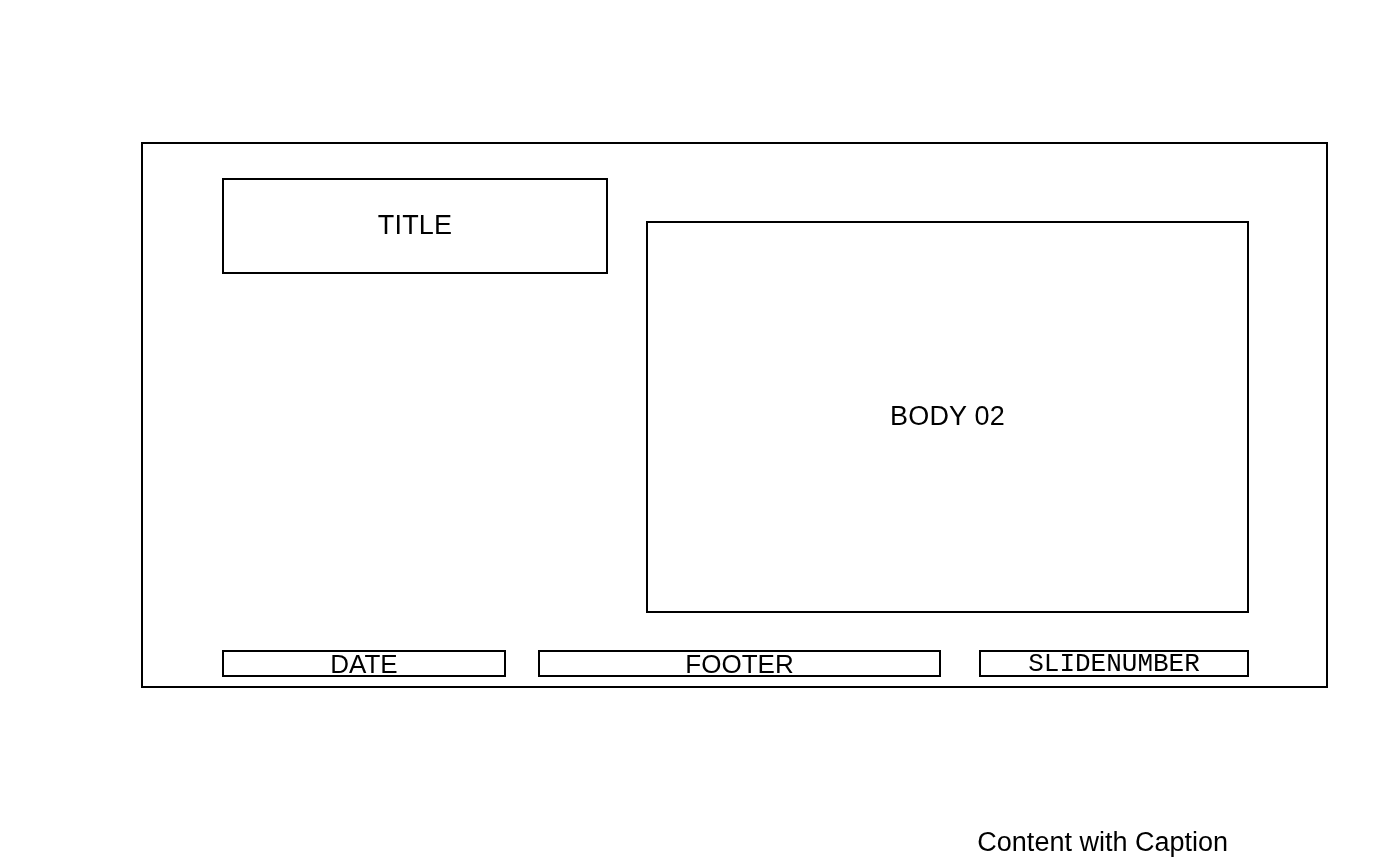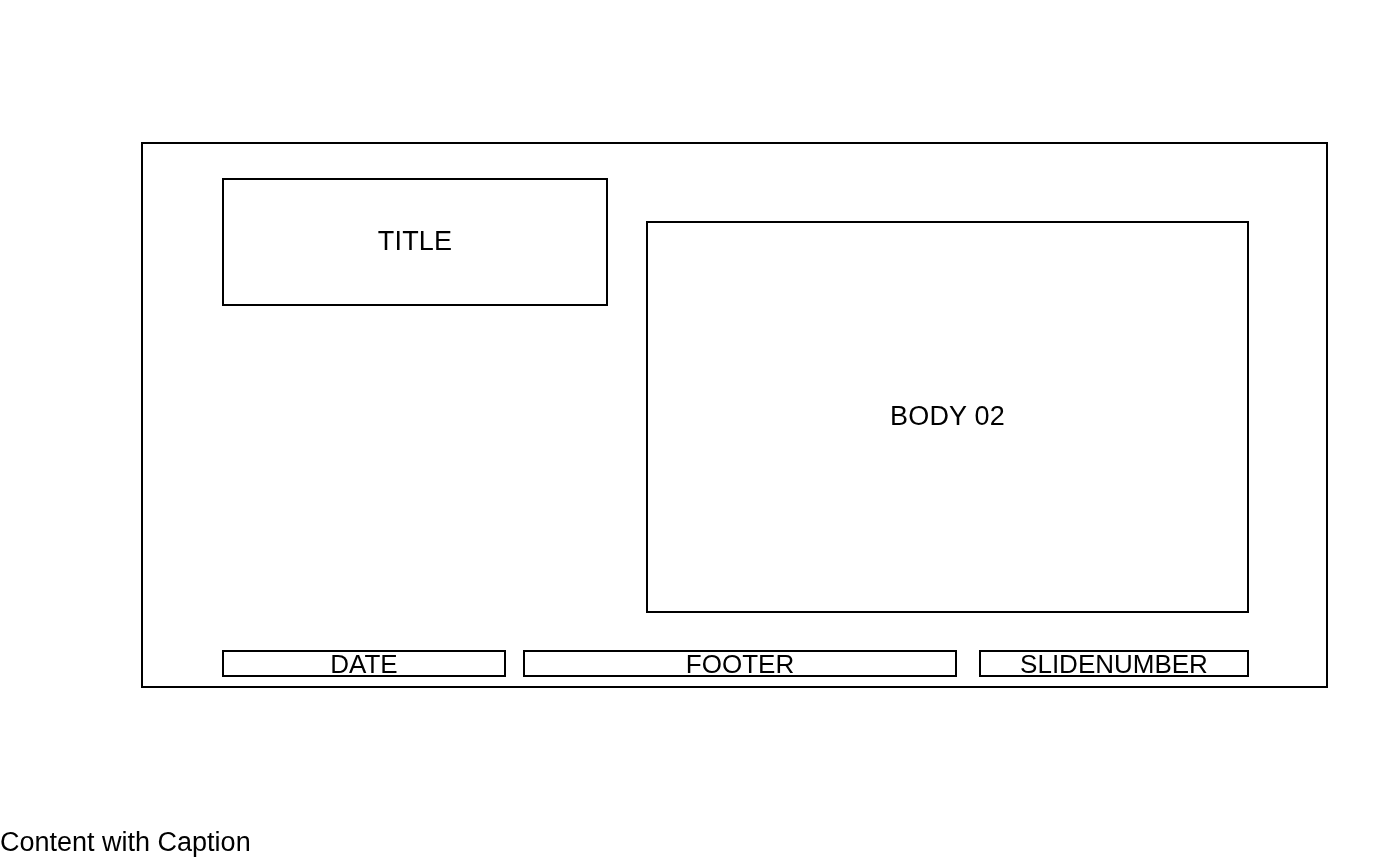--- a/index.html
+++ b/index.html
@@ -47,21 +47,21 @@
     letter-spacing: 0.2px;
     color: #000000;
     white-space: nowrap;
   }
 
   
   #title-placeholder {
     left: 79px;
     top: 34px;
     width: 386px;
-    height: 128px;
+    height: 96px;
   }
 
   #body02-placeholder {
     left: 79px;
     top: 161px;
     width: 386px;
     height: 308px;
   }
 
   #body01-placeholder {
@@ -88,37 +88,38 @@
     color: #000000;
     white-space: nowrap;
   }
 
   #date-placeholder {
     left: 79px;
     top: 506px;
     width: 284px;
   }
   #footer-placeholder {
-    left: 380px;
+    left: 395px;
     top: 506px;
-    width: 434px;
+    width: 403px;
   }
   #slidenumber-placeholder {
     left: 836px;
     top: 506px;
     width: 270px;
+    font-family: Liberation Mono, monospace;
   }
 
   
   #layout-caption {
     position: absolute;
     left: 0;
     top: 826px;
     width: 1228px;
-    text-align: left;
+    text-align: right;
     font-size: 27px;
     line-height: 1.2;
     color: #000000;
   }
 </style>
 </head>
 <body>
 
 <div id="slide-frame">
 

